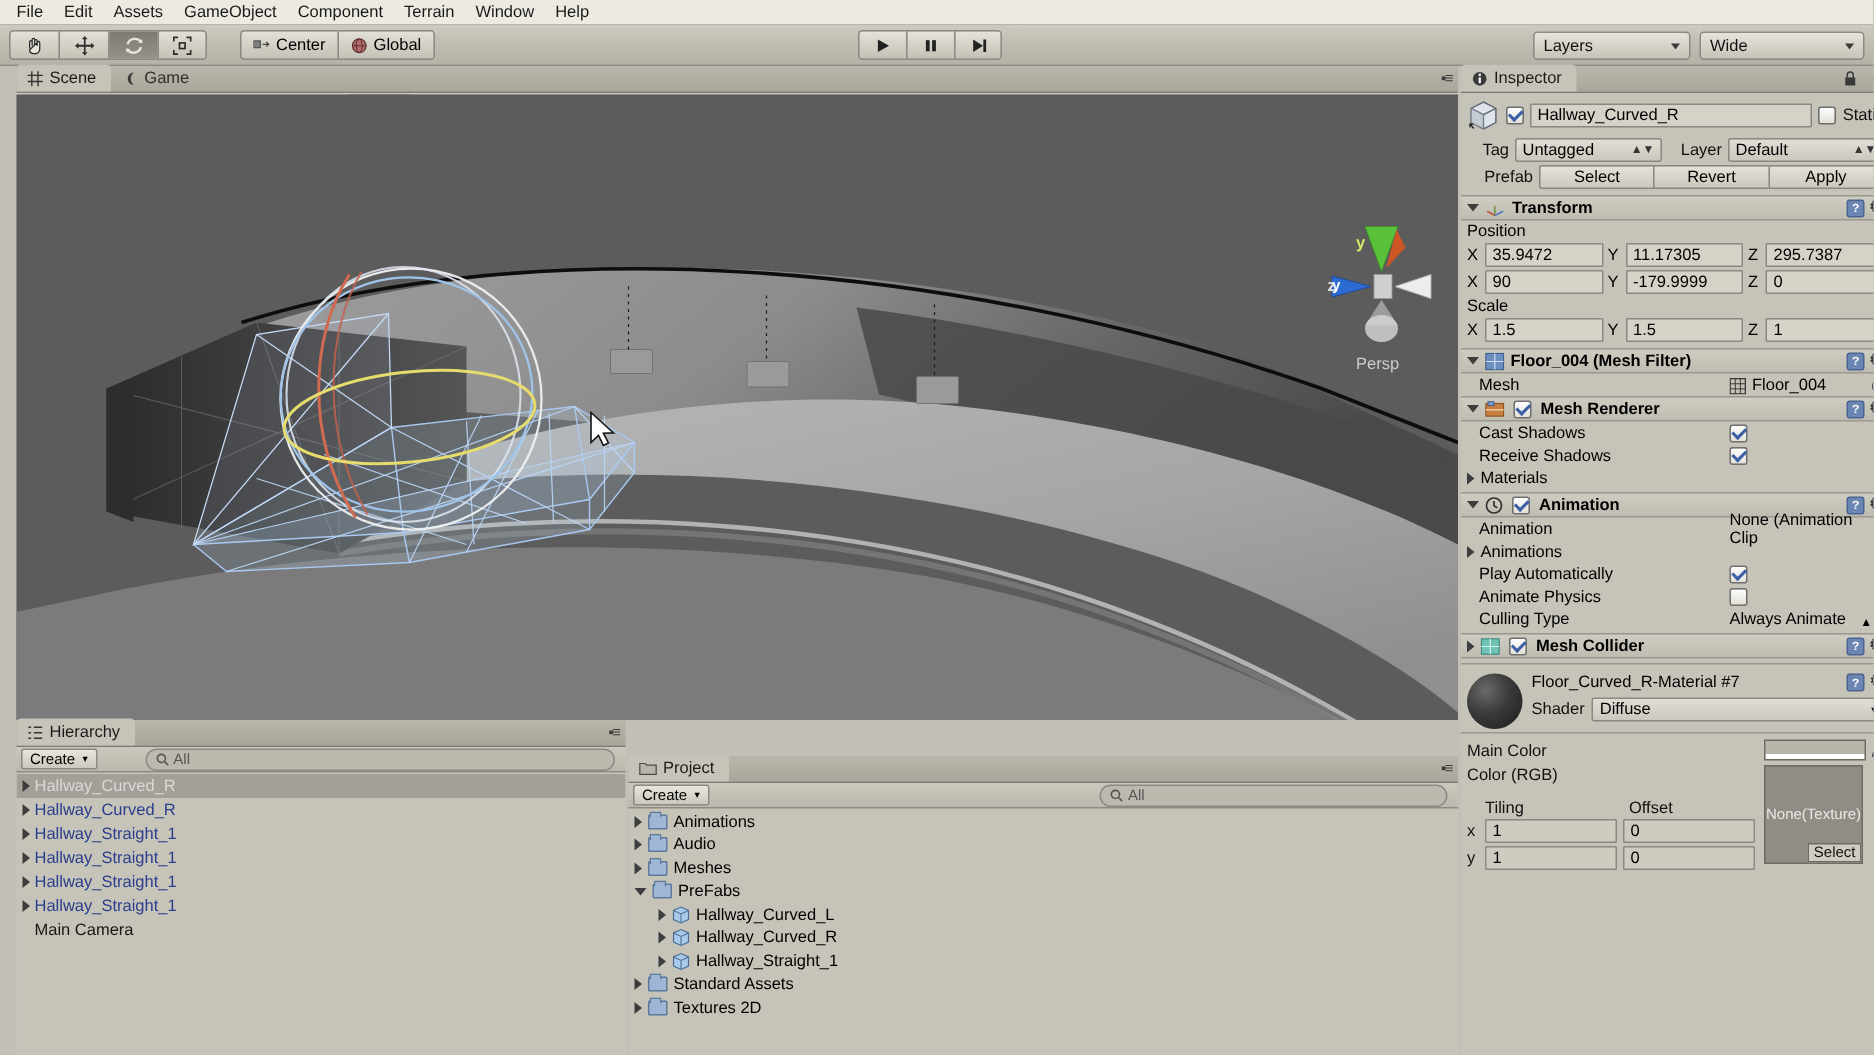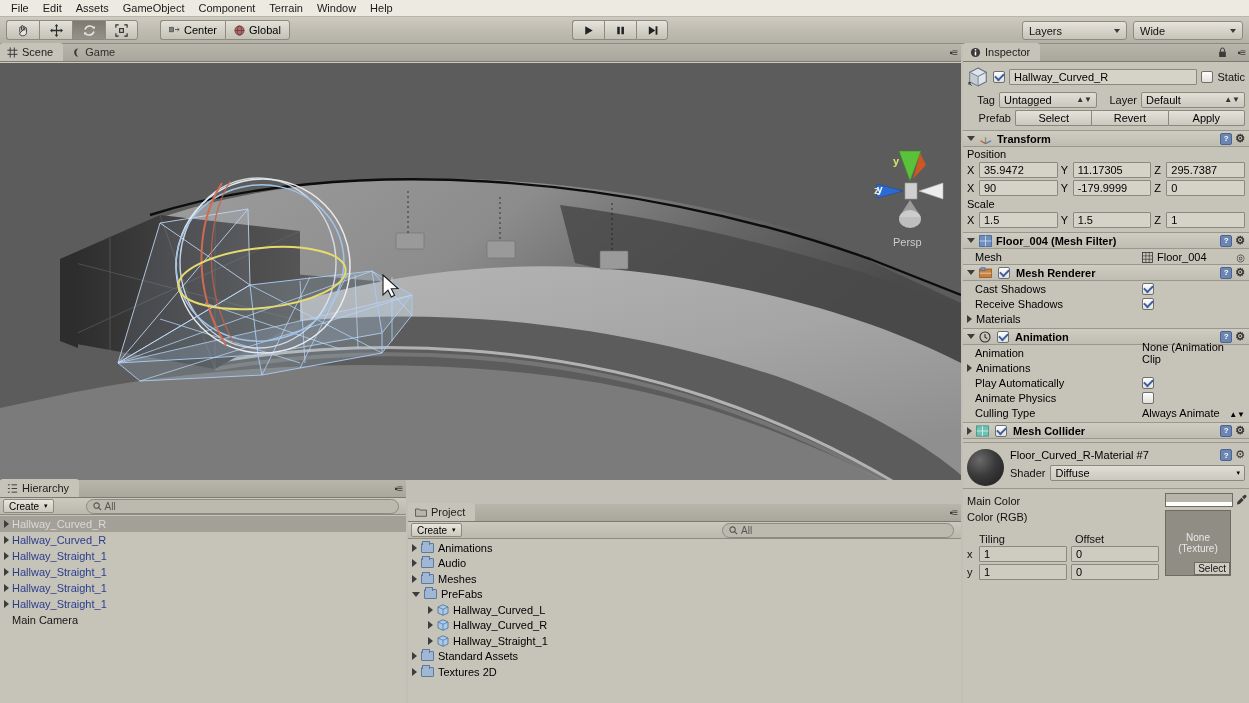--- a/index.html
+++ b/index.html
@@ -94,21 +94,21 @@
     cursor: default;
     position: relative;
   }
   .drop span.lbl { flex:1; }
   .caret {
     width:0;height:0;border-left:3.5px solid transparent;border-right:3.5px solid transparent;
     border-top:4px solid #3a3a3a; margin-left: 10px;
   }
 
   
-  .panel { position: absolute; background: #a5a5a5; }
+  .panel { position: absolute; background: #a5a5a5; margin-left: 11px; }
   .tabbar {
     height: 18px;
     background: linear-gradient(to bottom,#b8b5ab,#a9a69c);
     border-bottom: 1px solid #7d7a72;
     display: flex; align-items: flex-end;
     position: relative;
   }
   .tab {
     height: 18px;
     display: flex; align-items: center; gap: 4px;
@@ -289,21 +289,21 @@
   .matsphere {
     width:37px;height:37px;border-radius:50%;flex:none;
     background: radial-gradient(circle at 34% 30%, #6a6a6a 0%, #3a3a3a 45%, #1b1b1b 100%);
   }
   .colorswatch {
     height:14px;background:linear-gradient(to bottom,#b7b4aa 0 70%, #ffffff 70% 100%);
     border:1px solid #6e6b63;flex:1;
   }
   .texbox {
     width:66px;height:66px;background:#908d85;border:1px solid #6e6b63;
-    display:flex;flex-direction:column;align-items:center;justify-content:center;
+    display:flex;flex-direction:row;align-items:center;justify-content:center;
     font-size:10px;color:#e8e8e8;position:relative;
   }
   .selectbtn {
     position:absolute;right:0;bottom:0;background:#cfccc2;border:1px solid #6e6b63;
     font-size:10px;padding:0 3px;color:#111;
   }
 </style>
 </head>
 <body>
 

